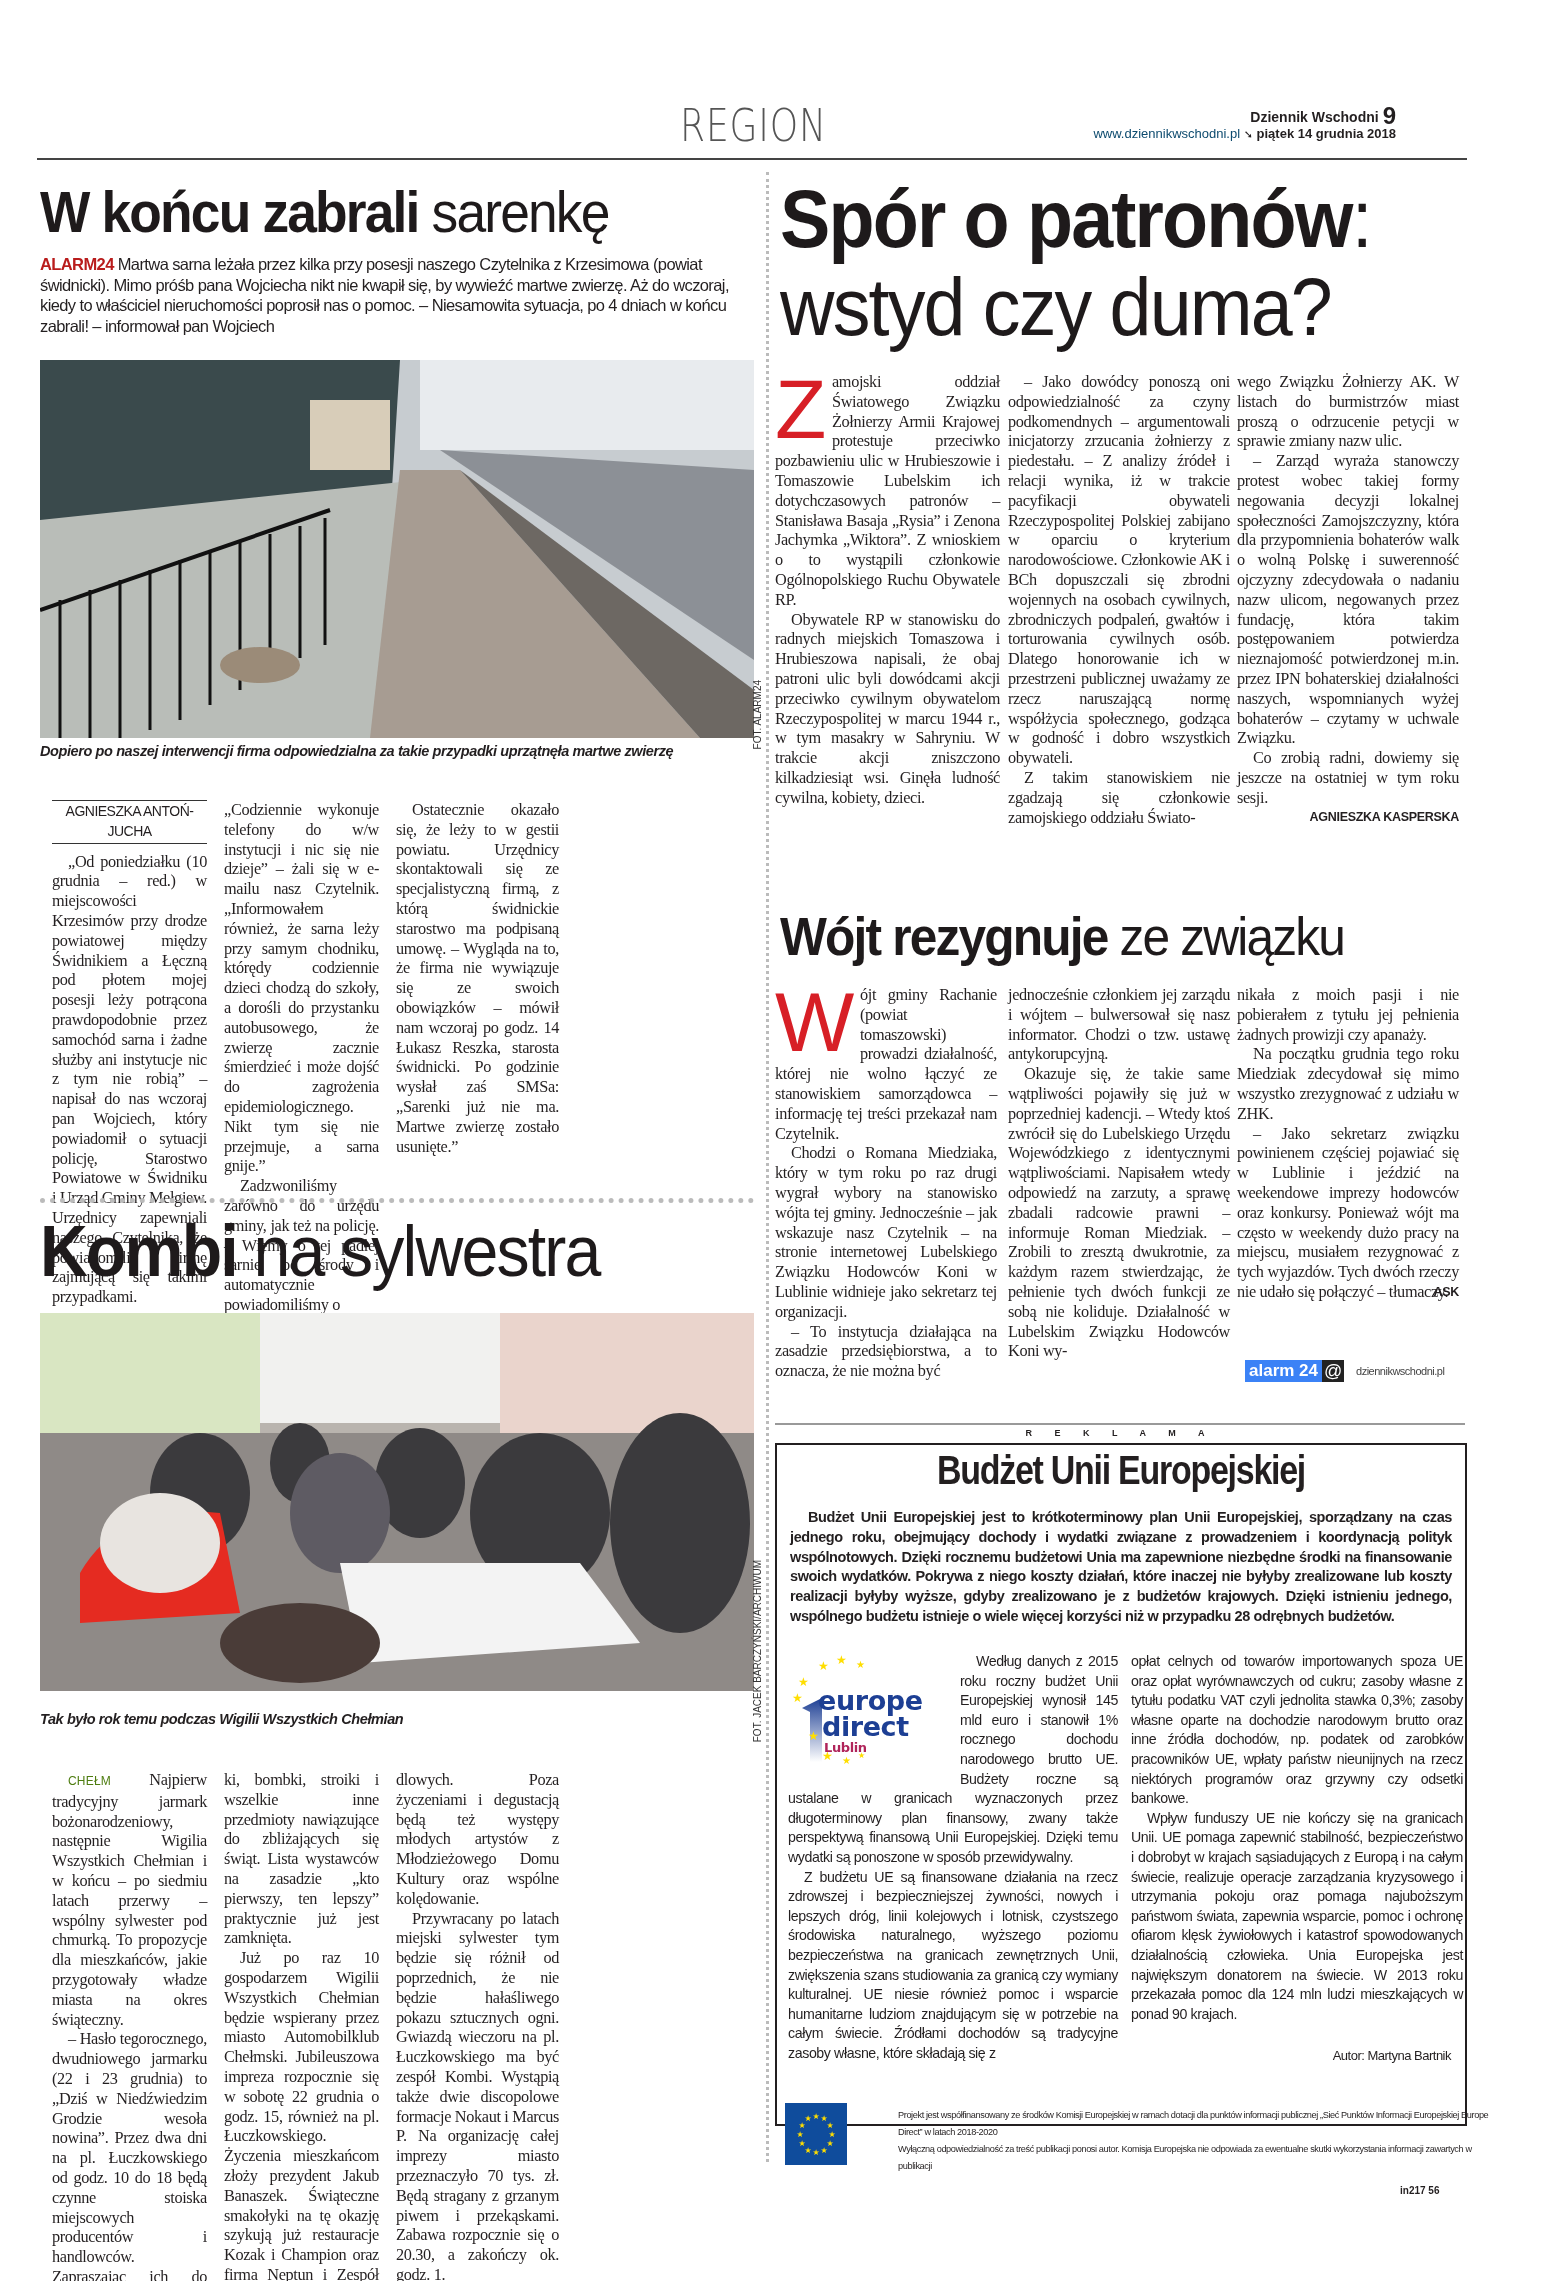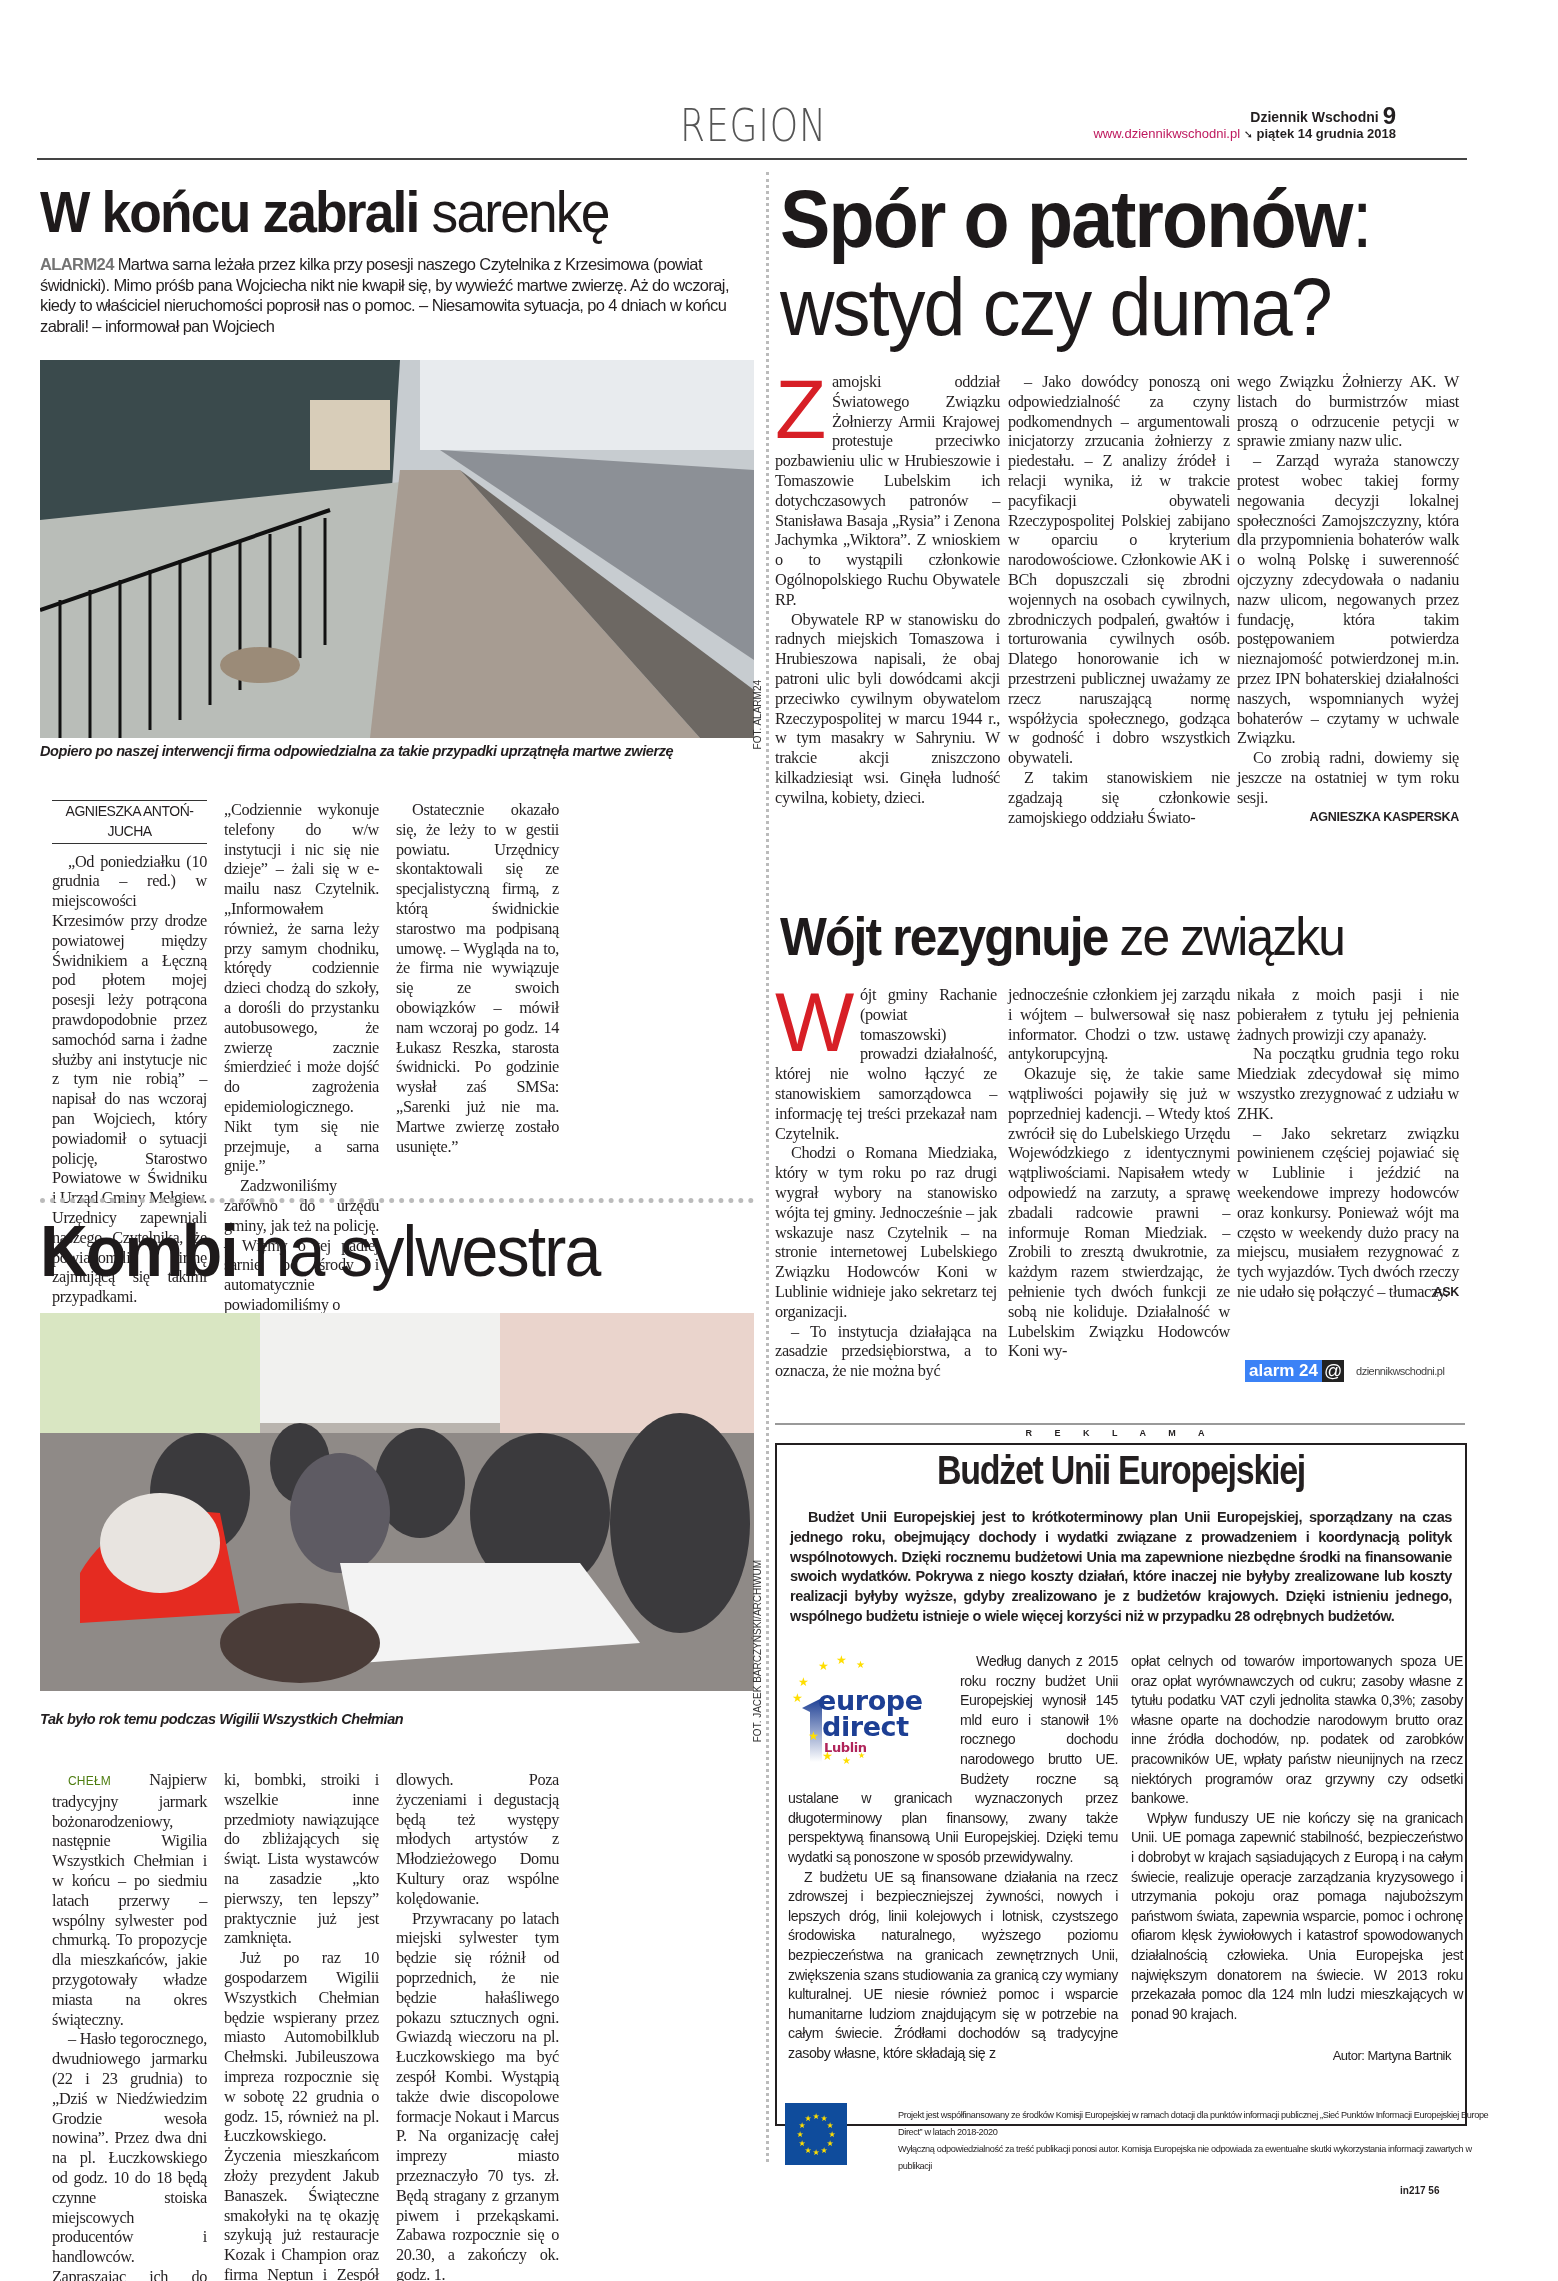--- a/index.html
+++ b/index.html
@@ -3,35 +3,35 @@
 <meta charset="utf-8">
 <style>
   html,body{margin:0;padding:0;background:#fff;}
   body{width:1558px;height:2281px;position:relative;overflow:hidden;color:#231f20;font-family:"Liberation Serif",serif;}
   .abs{position:absolute;}
   
   #section-title{left:680px;top:100px;font-family:"DejaVu Sans",sans-serif;font-weight:200;font-size:44px;letter-spacing:1px;color:#555;transform:scaleX(0.82);transform-origin:left top;}
   #masthead{right:162px;top:108px;text-align:right;font-family:"Liberation Sans",sans-serif;font-size:13px;line-height:16px;}
   #masthead .paper{font-weight:bold;font-size:14px;}
   #masthead .pagenum{font-weight:bold;font-size:24px;vertical-align:-2px;margin-left:4px;}
-  #masthead .url{color:#be185d;}
+  #masthead .url{color:#0c4a6e;}
   #masthead .date{font-weight:bold;}
   #header-rule{left:37px;top:158px;width:1430px;height:2px;background:#444;}
   #v-divider{left:766px;top:172px;width:0;height:1990px;border-left:3px dotted #bbb;}
   
   .hl{font-family:"Liberation Sans",sans-serif;letter-spacing:-2px;color:#1e1a1b;white-space:nowrap;}
   .hl b{font-weight:bold;}
   .hl span.l{font-weight:normal;}
   #h1{left:40px;top:178px;font-size:58px;transform:scaleX(0.92);transform-origin:left top;}
   #h2{left:780px;top:175px;font-size:82px;line-height:88px;transform:scaleX(0.92);transform-origin:left top;}
   #h3{left:780px;top:905px;font-size:54px;transform:scaleX(0.92);transform-origin:left top;}
   #h4{left:40px;top:1210px;font-size:72px;transform:scaleX(0.92);transform-origin:left top;}
   
   #lead{left:40px;top:254px;width:720px;font-family:"Liberation Sans",sans-serif;font-size:16.5px;line-height:20.5px;letter-spacing:-0.6px;}
-  .tag-red{color:#737373;font-weight:bold;}
+  .tag-red{color:#b91c1c;font-weight:bold;}
   
   .photo{overflow:hidden;}
   #photo1{left:40px;top:360px;width:714px;height:378px;background:linear-gradient(180deg,#e9ecef 0%,#d4d8dc 20%,#9aa0a3 40%,#7c807c 60%,#8f8c86 100%);}
   #photo2{left:40px;top:1313px;width:714px;height:378px;background:linear-gradient(180deg,#dfe8d0 0%,#c9c4bc 25%,#6d6a6a 50%,#4d4a4c 75%,#8a8684 100%);}
   .credit{font-family:"Liberation Sans",sans-serif;font-size:10px;color:#333;writing-mode:vertical-rl;transform:rotate(180deg);}
   #credit1{left:752px;top:680px;}
   #credit2{left:752px;top:1560px;}
   .caption{font-family:"Liberation Sans",sans-serif;font-style:italic;font-weight:bold;font-size:14.5px;line-height:19px;letter-spacing:-0.4px;}
   #caption1{left:40px;top:742px;width:700px;}
   #caption2{left:40px;top:1710px;width:700px;}

